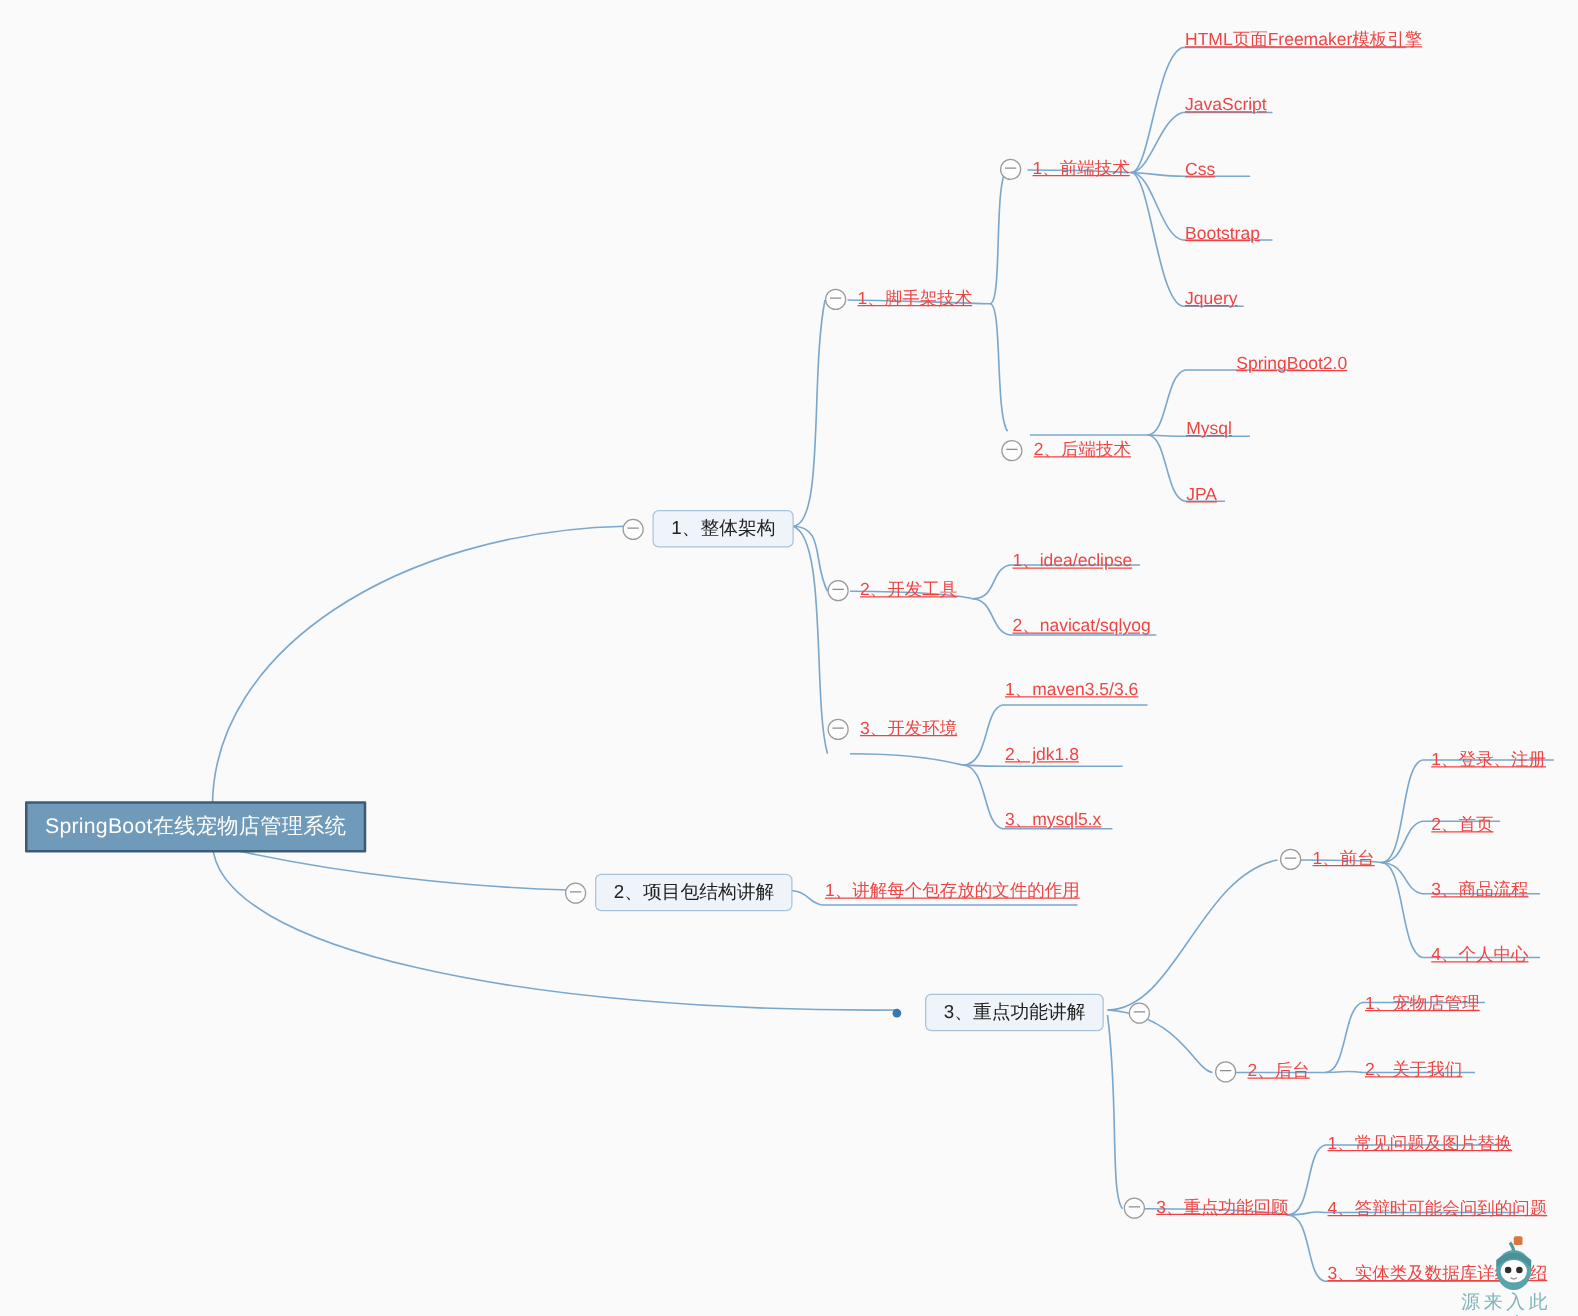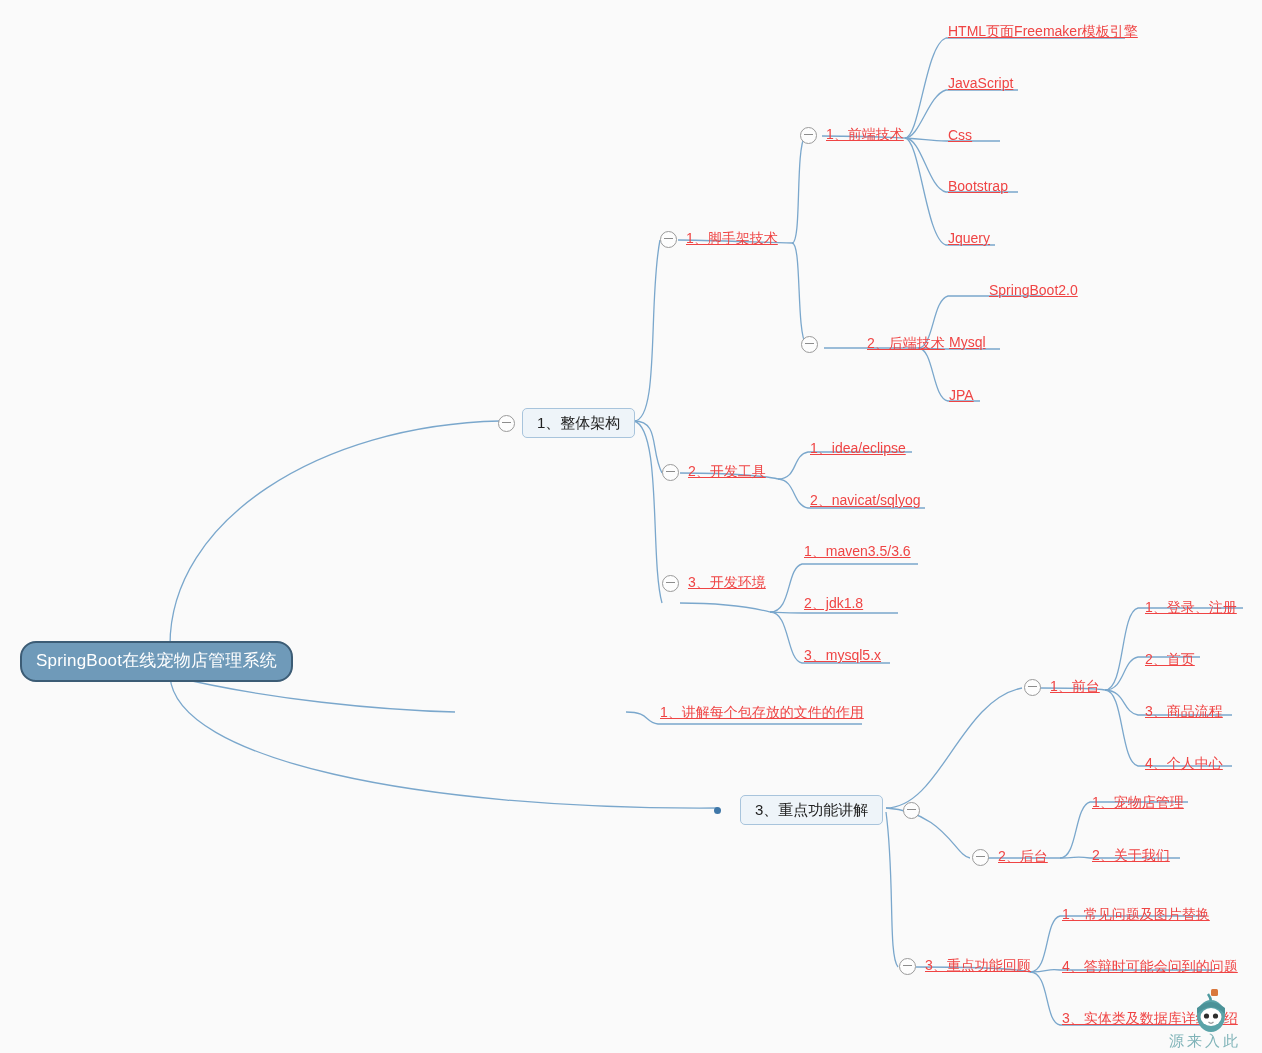--- a/index.html
+++ b/index.html
@@ -31,21 +31,21 @@
     position: absolute;
     white-space: nowrap;
     line-height: 1;
     display: flex;
     align-items: center;
   }
   
   .node.root .box {
     background: #6f9ab9;
     border: 2px solid #3c5c75;
-    border-radius: 16px;
+    border-radius: 1px;
     color: #ffffff;
     font-size: 17px;
     padding: 9px 14px 11px 14px;
     letter-spacing: 0.2px;
   }
   
   .node.lvl1 .box {
     background: #eef4f9;
     border: 1px solid #a8c4dc;
     border-radius: 5px;
@@ -220,21 +220,21 @@
   <div class="node plain" style="left:946px; top:128px;">
     <div class="box">Css</div>
   </div>
   <div class="node plain" style="left:946px; top:179px;">
     <div class="box">Bootstrap</div>
   </div>
   <div class="node plain" style="left:946px; top:231px;">
     <div class="box">Jquery</div>
   </div>
 
-  <div class="node plain" style="left:801px; top:336px;gap:40px;">
+  <div class="node plain" style="left:801px; top:352px;">
     <span class="toggle"></span>
     <div class="box">2、后端技术</div>
   </div>
 
   <div class="node plain" style="left:947px; top:283px;margin-left:40px;">
     <div class="box">SpringBoot2.0</div>
   </div>
   <div class="node plain" style="left:947px; top:335px;">
     <div class="box">Mysql</div>
   </div>
@@ -260,20 +260,24 @@
   <div class="node plain" style="left:802px; top:544px;align-items:flex-end;">
     <div class="box">1、maven3.5/3.6</div>
   </div>
   <div class="node plain" style="left:802px; top:596px;">
     <div class="box">2、jdk1.8</div>
   </div>
   <div class="node plain" style="left:802px; top:648px;">
     <div class="box">3、mysql5.x</div>
   </div>
 
+  <div class="node lvl1" style="left:452px; top:699px;">
+    <span class="toggle"></span>
+    <div class="box">2、项目包结构讲解</div>
+  </div>
   <div class="node plain" style="left:658px; top:705px;">
     <div class="box">1、讲解每个包存放的文件的作用</div>
   </div>
 
   <div class="node lvl1" style="left:714px; top:795px;gap:13px;">
     <span class="dot"></span>
     <div class="box">3、重点功能讲解</div>
     <span class="toggle right"></span>
   </div>
 

